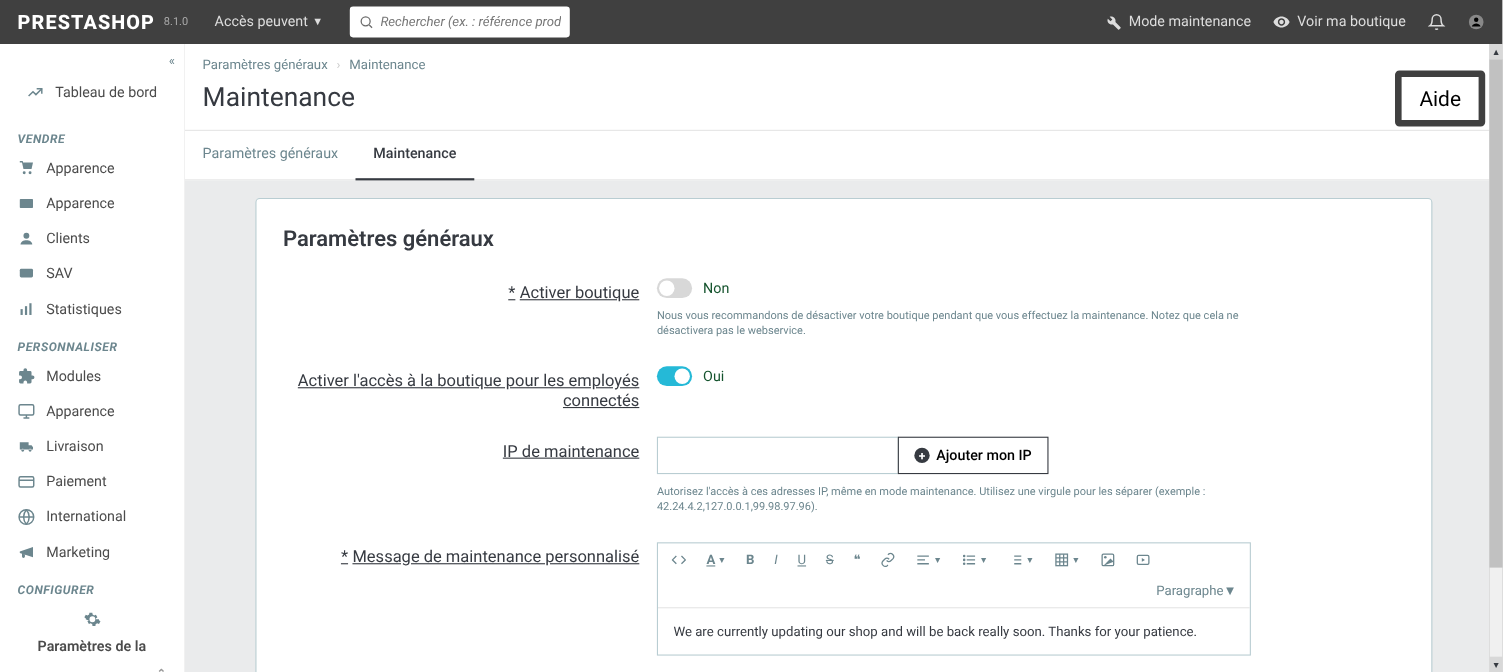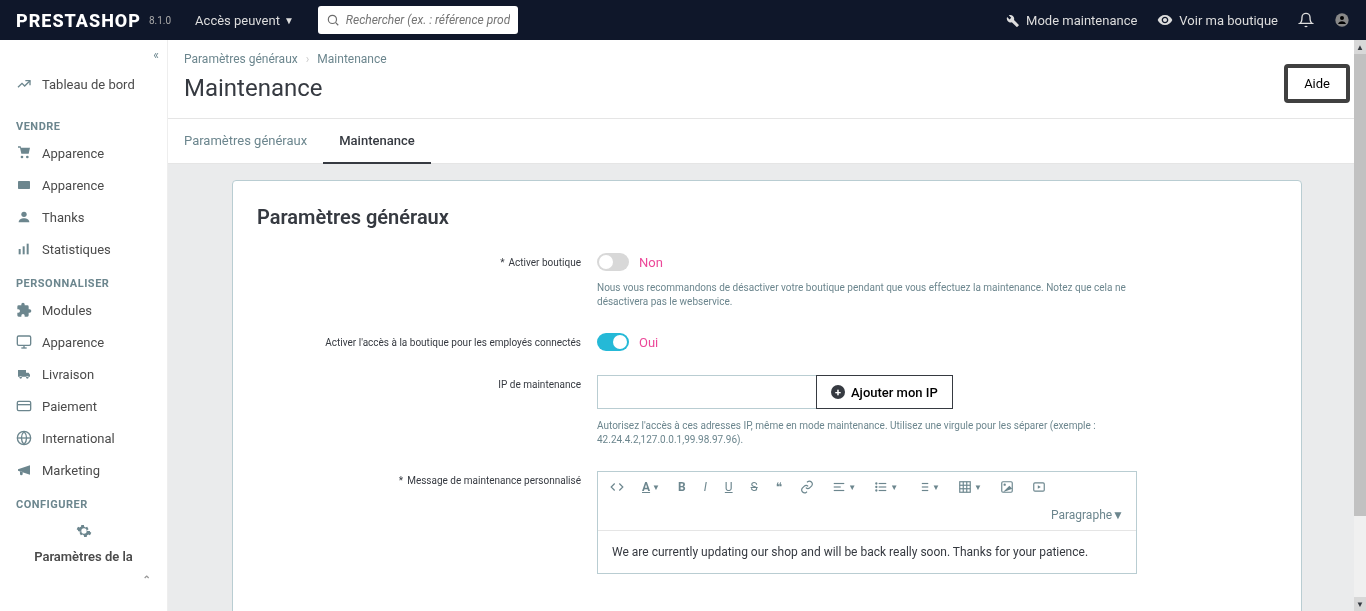--- a/index.html
+++ b/index.html
@@ -1,60 +1,60 @@
 <!DOCTYPE html>
 <html><head>
 <meta charset="utf-8">
 <style>
 * { margin: 0; padding: 0; box-sizing: border-box; font-family: -apple-system, "Segoe UI", Roboto, Arial, sans-serif; }
 body { background: #fff; color: #363a41; font-size: 13px; overflow: hidden; }
-.topbar { background: #0f172a; height: 40px; display: flex; align-items: center; padding: 0 16px; color: #fff; }
+.topbar { background: #404040; height: 40px; display: flex; align-items: center; padding: 0 16px; color: #fff; }
 .logo { font-weight: 800; font-size: 18px; letter-spacing: 1px; }
 .version { font-size: 10px; color: #aaa; margin-left: 8px; }
 .quick-access { margin-left: 24px; font-size: 13px; color: #ddd; display: flex; align-items: center; cursor: pointer; }
 .quick-access .caret { margin-left: 4px; font-size: 10px; }
 .searchbox { margin-left: 24px; background: #fff; border-radius: 3px; width: 200px; height: 28px; display: flex; align-items: center; padding: 0 8px; }
 .searchbox svg { width: 14px; height: 14px; color: #6c6c6c; flex-shrink: 0; }
 .searchbox input { border: none; outline: none; font-size: 12px; font-style: italic; color: #666; width: 100%; margin-left: 6px; }
 .top-right { margin-left: auto; display: flex; align-items: center; gap: 20px; color: #ddd; font-size: 13px; }
 .top-right-item { display: flex; align-items: center; gap: 6px; cursor: pointer; }
 .top-right svg { width: 16px; height: 16px; }
 .layout { display: flex; height: calc(611px - 40px); }
 .sidebar { width: 168px; background: #fff; border-right: 1px solid #eee; padding: 8px 0; overflow-y: auto; position: relative; }
 .sidebar-collapse { position: absolute; right: 8px; top: 8px; font-size: 12px; color: #6c868e; cursor: pointer; }
 .side-item { display: flex; align-items: center; padding: 8px 16px; color: #4b4b4b; font-size: 13px; cursor: pointer; gap: 10px; }
 .side-item svg { width: 16px; height: 16px; color: #6c868e; flex-shrink: 0; }
-.side-item.dash { margin-top: 20px; margin-bottom: 8px; }
-.side-section { padding: 12px 16px 4px; font-size: 11px; font-weight: 700; color: #6c868e; letter-spacing: 0.5px; }
+.side-item.dash { margin-top: 20px; margin-bottom: 8px; justify-content: center; }
+.side-section { padding: 12px 16px 4px; font-size: 11px; font-weight: 700; color: #6c868e; letter-spacing: 0.5px; font-style: italic; }
 .side-item.active { font-weight: 600; flex-direction: column; }
 .side-item .expand { margin-left: auto; font-size: 10px; color: #999; }
 .main { flex: 1; background: #fff; overflow-y: auto; height: 100%; }
 .main-header { background: #fff; padding: 12px 16px 0; border-bottom: 1px solid #e5e5e5; position: relative; }
 .breadcrumb { font-size: 12px; color: #6c868e; display: flex; align-items: center; gap: 8px; }
 .breadcrumb .sep { color: #ccc; }
 .page-title { font-size: 24px; font-weight: 400; margin-top: 8px; margin-bottom: 16px; color: #363a41; }
-.help-btn { position: absolute; right: 16px; top: 24px; border: 4px solid #404040; background: #fff; padding: 8px 16px; font-size: 13px; border-radius: 4px; cursor: pointer; }
+.help-btn { position: absolute; right: 16px; top: 24px; border: 6px solid #404040; background: #fff; padding: 8px 16px; font-size: 19px; border-radius: 4px; cursor: pointer; }
 .tabs { display: flex; border-bottom: 1px solid #e5e5e5; background: #fff; }
 .tab { padding: 14px 16px; font-size: 13px; color: #6c868e; cursor: pointer; }
 .tab.active { color: #363a41; font-weight: 500; border-bottom: 2px solid #363a41; margin-bottom: -1px; }
 .content-area { background: #eaebec; padding: 16px 64px; min-height: 500px; }
 .panel { background: #fff; border: 1px solid #b9cdd2; border-radius: 4px; padding: 24px; }
 .panel-title { font-size: 20px; font-weight: 600; color: #363a41; margin-bottom: 24px; }
 .form-row { display: flex; margin-bottom: 24px; }
-.form-label-col { width: 340px; text-align: right; padding-right: 16px; font-size: 10px; color: #363a41; padding-top: 4px; }
+.form-label-col { width: 340px; text-align: right; padding-right: 16px; font-size: 15px; color: #363a41; padding-top: 4px; text-decoration: underline; }
 .form-label-col .req { margin-right: 4px; }
 .form-control-col { flex: 1; max-width: 540px; }
 .toggle-line { display: flex; align-items: center; gap: 10px; }
 .toggle { width: 32px; height: 18px; border-radius: 9px; position: relative; cursor: pointer; }
 .toggle.off { background: #d8d8d8; }
 .toggle.on { background: #25b9d7; }
 .toggle .knob { width: 14px; height: 14px; background: #fff; border-radius: 50%; position: absolute; top: 2px; }
 .toggle.off .knob { left: 2px; }
 .toggle.on .knob { right: 2px; }
-.toggle-label { font-size: 13px; color: #ec4899; }
+.toggle-label { font-size: 13px; color: #14532d; }
 .help-text { font-size: 10px; color: #6c868e; margin-top: 10px; line-height: 1.4; }
 .ip-row { display: flex; gap: 0; }
 .ip-input { border: 1px solid #b9cdd2; height: 34px; width: 220px; padding: 0 8px; outline: none; font-size: 13px; }
 .add-ip-btn { border: 1px solid #363a41; background: #fff; height: 34px; padding: 0 14px; font-size: 13px; font-weight: 500; display: flex; align-items: center; gap: 6px; cursor: pointer; margin-left: -1px; }
 .add-ip-btn .plus { width: 14px; height: 14px; background: #363a41; border-radius: 50%; color: #fff; display: flex; align-items: center; justify-content: center; font-size: 11px; font-weight: bold; }
 .editor-box { border: 1px solid #b9cdd2; }
 .editor-toolbar { border-bottom: 1px solid #e5e5e5; padding: 6px 8px; display: flex; align-items: center; gap: 10px; flex-wrap: wrap; color: #6c868e; font-size: 12px; }
 .editor-toolbar .tool { cursor: pointer; padding: 2px 4px; display: flex; align-items: center; }
 .editor-toolbar .tool svg { width: 14px; height: 14px; }
 .editor-toolbar .dropdown-tool { display: flex; align-items: center; gap: 2px; }
@@ -134,21 +134,28 @@
       <svg viewBox="0 0 24 24" fill="currentColor">
           <rect x="3" y="6" width="18" height="12" rx="1"></rect>
         </svg>
       <span>Apparence</span>
     </div>
     <div class="side-item">
       <svg viewBox="0 0 24 24" fill="currentColor">
           <circle cx="12" cy="8" r="4"></circle>
           <path d="M4 20c0-4 4-6 8-6s8 2 8 6"></path>
         </svg>
-      <span>Thanks</span>
+      <span>Clients</span>
+    </div>
+    <div class="side-item">
+      <svg viewBox="0 0 24 24" fill="currentColor">
+          <rect x="3" y="5" width="18" height="12" rx="2"></rect>
+          <path d="M8 21l4-4"></path>
+        </svg>
+      <span>SAV</span>
     </div>
     <div class="side-item">
       <svg viewBox="0 0 24 24" fill="currentColor">
           <rect x="4" y="12" width="3" height="8"></rect>
           <rect x="10" y="8" width="3" height="12"></rect>
           <rect x="16" y="4" width="3" height="16"></rect>
         </svg>
       <span>Statistiques</span>
     </div>
     <div class="side-section">PERSONNALISER</div>

